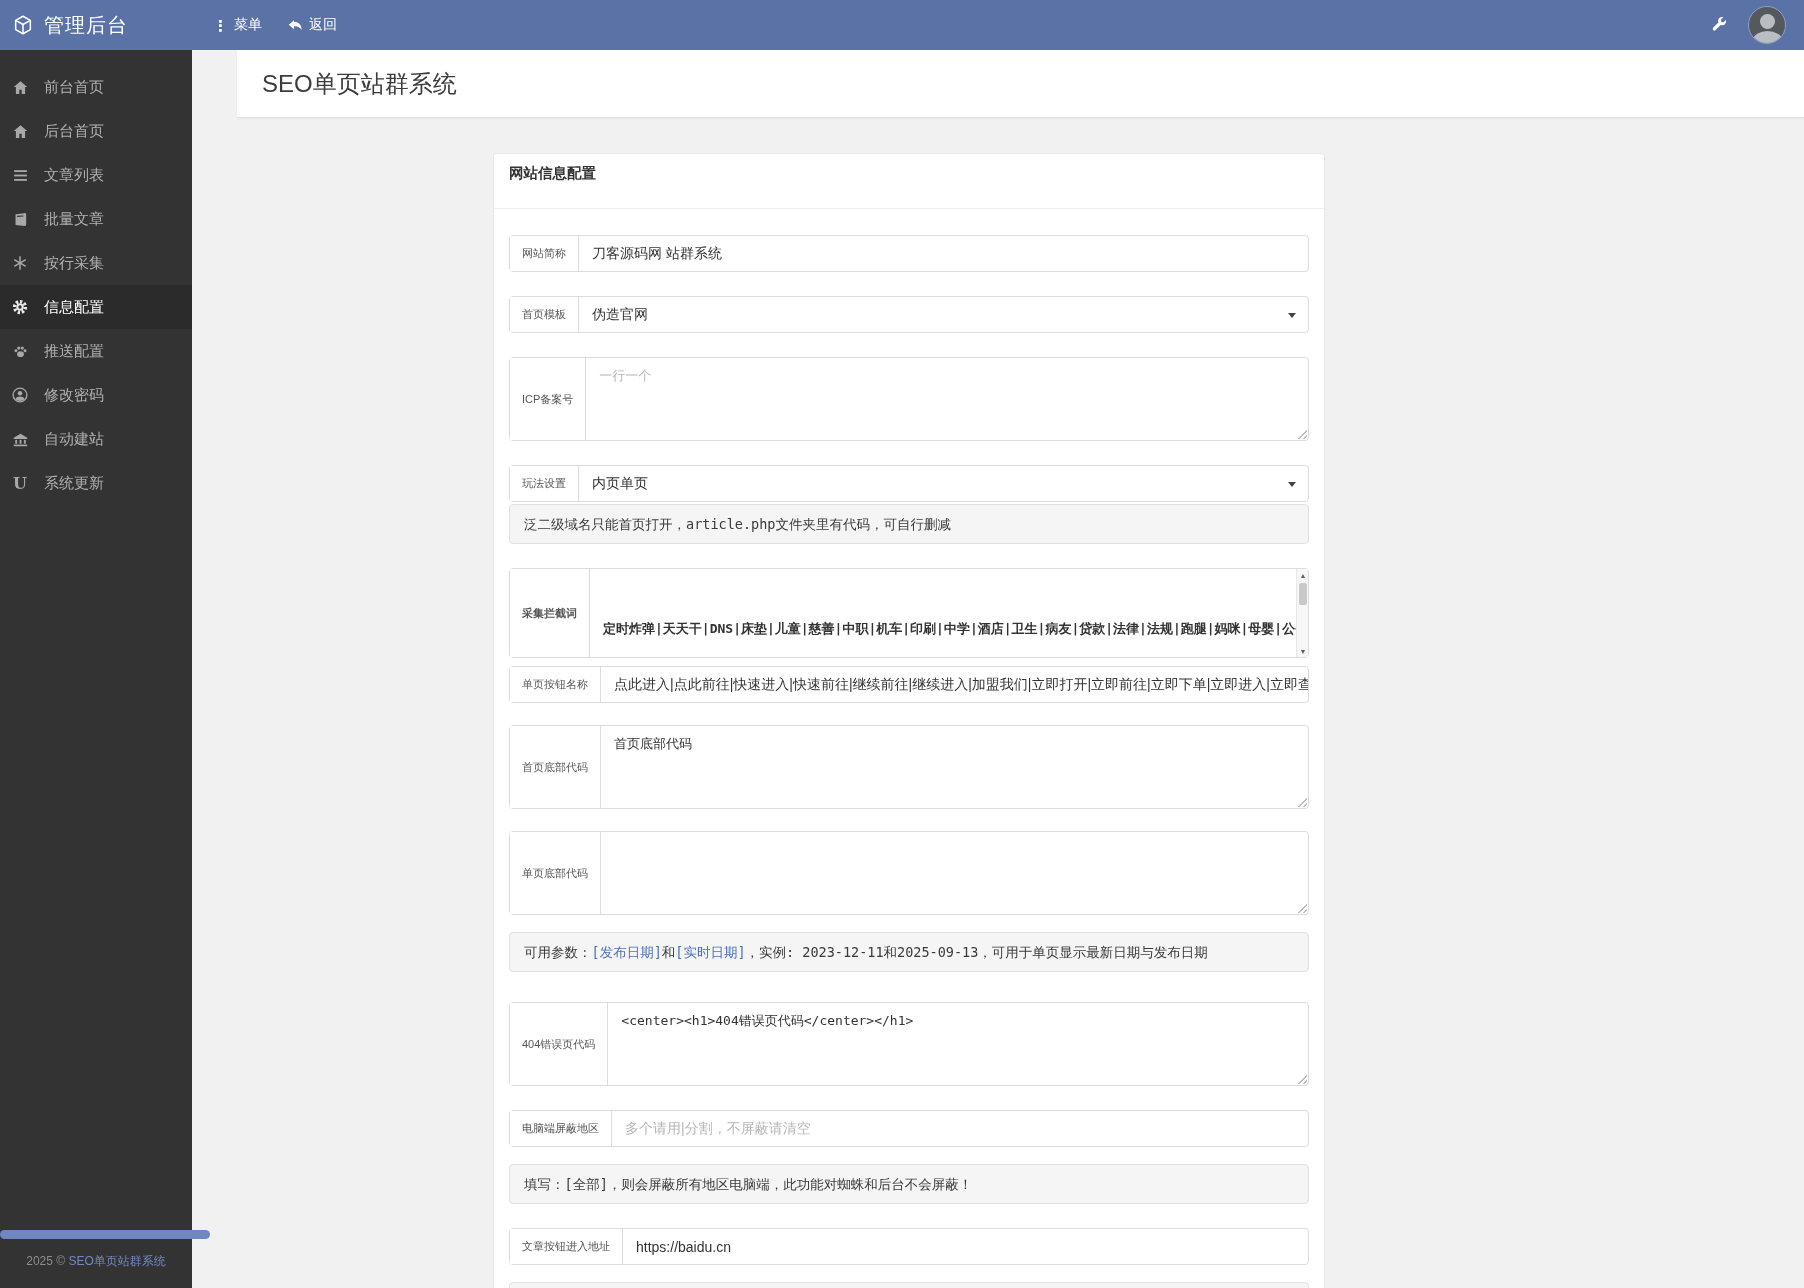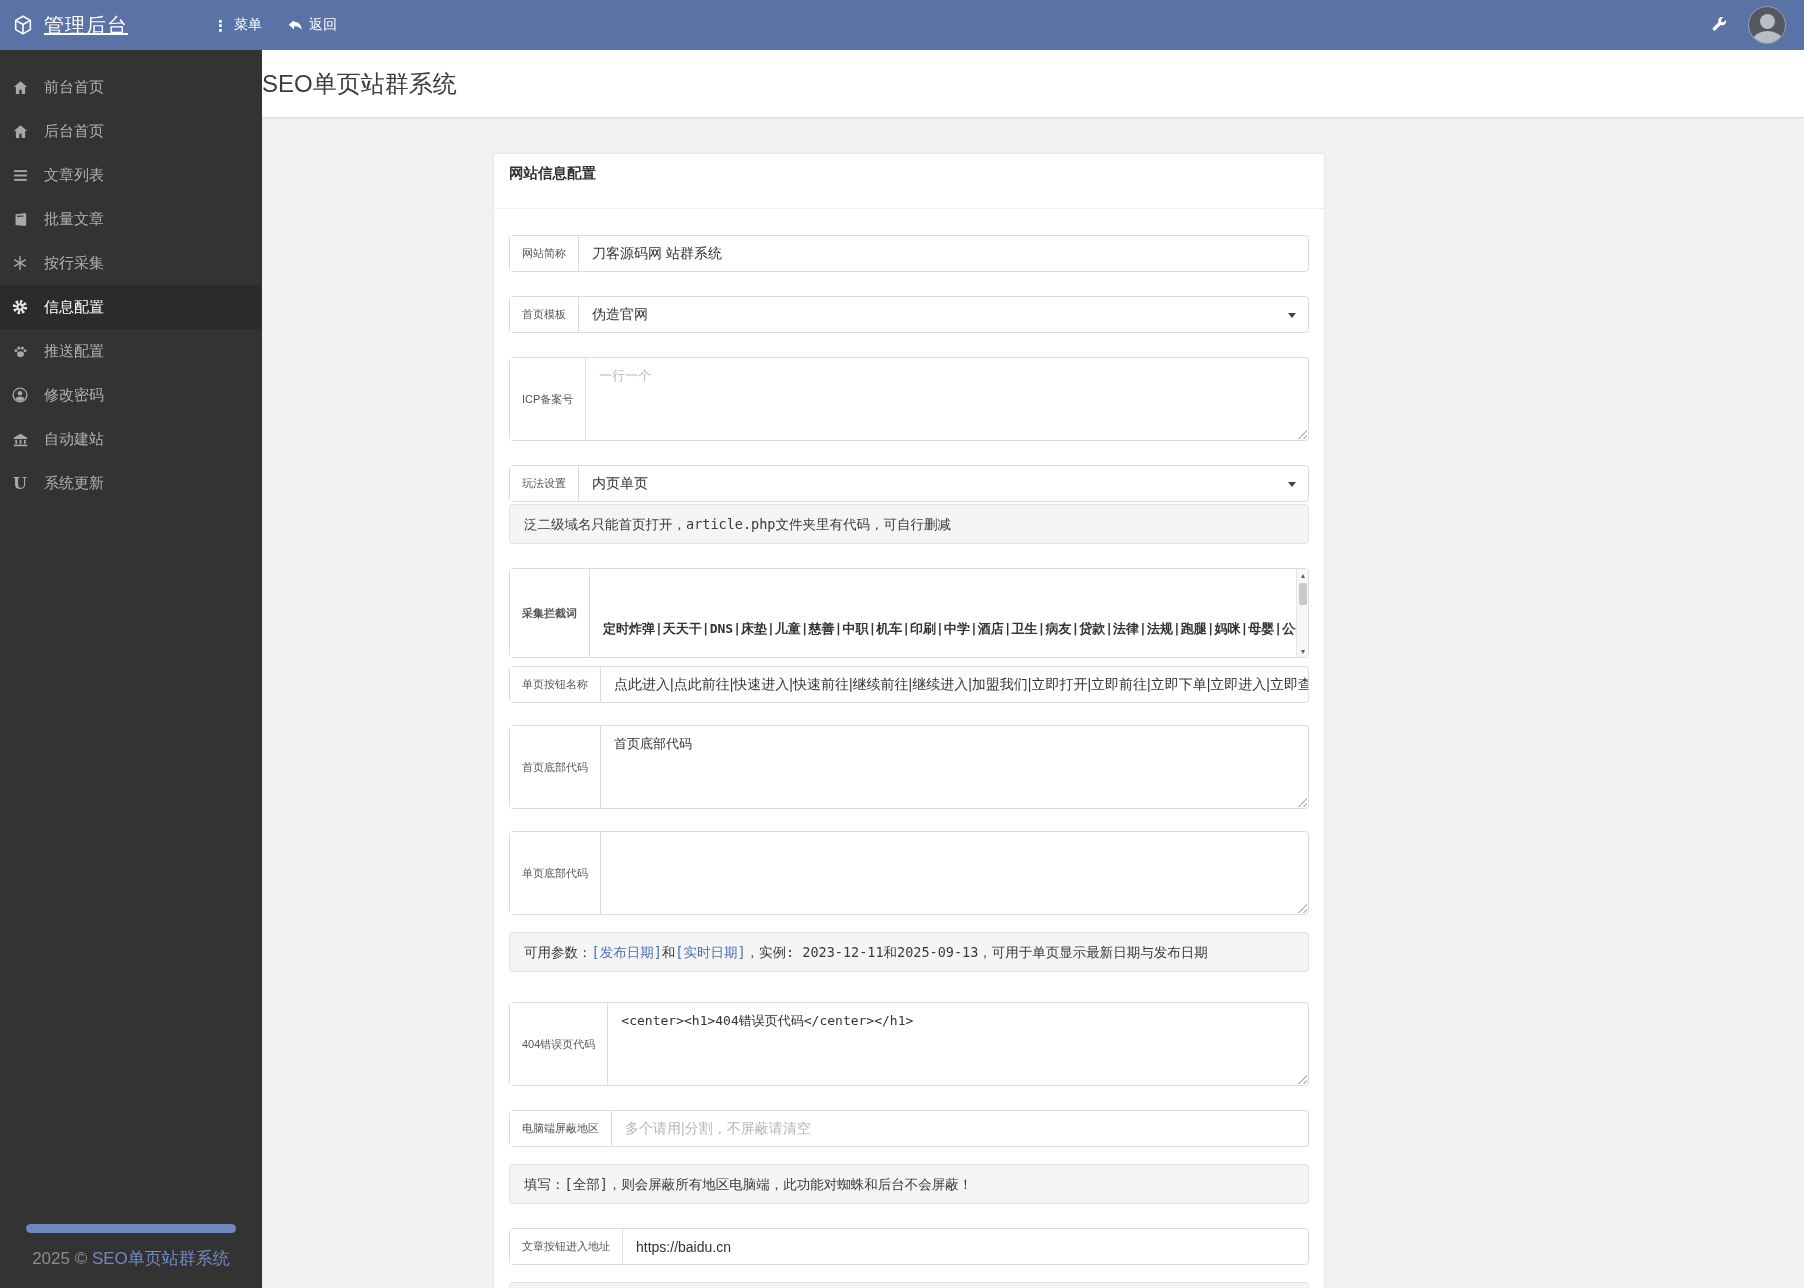--- a/index.html
+++ b/index.html
@@ -2,42 +2,42 @@
 <html><head>
 <meta charset="utf-8">
 <style>
   * { margin:0; padding:0; box-sizing:border-box; }
   html,body { width:1804px; height:1288px; overflow:hidden;
     font-family:"Liberation Sans","DejaVu Sans",sans-serif; background:#f1f1f2; color:#333; }
 
   
   .topbar { position:absolute; left:0; top:0; width:1804px; height:50px; background:#5a72a6; z-index:30; }
   .brand { position:absolute; left:12px; top:0; height:50px; display:flex; align-items:center; gap:10px; color:#fff; }
-  .brand-title { font-size:20px; letter-spacing:1px;text-decoration:underline; }
+  .brand-title { font-size:20px; letter-spacing:1px; }
   .top-menu { position:absolute; left:213px; top:0; height:50px; display:flex; align-items:center; gap:26px; color:#fff; font-size:14px; }
   .top-menu .mi { display:flex; align-items:center; gap:6px; cursor:pointer; }
   .kebab { font-size:15px; font-weight:bold; line-height:1; }
   .top-right { position:absolute; right:18px; top:0; height:50px; display:flex; align-items:center; gap:20px; }
   .avatar { width:38px; height:38px; border-radius:50%; background:#55595e; overflow:hidden; position:relative; border:1px solid #8fa0c4; }
   .avatar .head { position:absolute; left:11px; top:7px; width:15px; height:15px; border-radius:50%; background:#b9bec4; }
   .avatar .body { position:absolute; left:4px; top:24px; width:29px; height:18px; border-radius:50% 50% 0 0; background:#b9bec4; }
 
   
-  .sidebar { position:absolute; left:0; top:50px; width:262px; height:1238px; background:#333333; z-index:20; }
+  .sidebar { position:absolute; left:0; top:50px; width:192px; height:1238px; background:#333333; z-index:20; }
   .nav { padding-top:15px; }
   .nav-item { height:44px; display:flex; align-items:center; padding-left:11px; color:#b0b0b0; font-size:15px; cursor:pointer; }
   .nav-item .ic { width:18px; height:18px; margin-right:15px; display:inline-flex; align-items:center; justify-content:center; color:#a8a8a8; flex:0 0 18px; }
   .nav-item.white { color:#fdfdfd; }
   .nav-item.white .ic { color:#fdfdfd; }
   .nav-item.active { background:#2b2b2b; color:#ffffff; }
   .nav-item.active .ic { color:#e8e8e8; }
   .magnet-glyph { font-weight:bold; font-size:16px; font-family:"DejaVu Serif","Liberation Serif",serif; }
   .side-footer { position:absolute; left:0; bottom:0; width:100%; padding-bottom:18px; text-align:center; }
   .side-scrollbar { margin:0 auto 14px auto; width:210px; height:9px; border-radius:5px; background:#6e87c0; }
-  .copyright { font-size:17px; color:#8d8d8d; }
+  .copyright { font-size:12px; color:#8d8d8d; }
   .copyright a { color:#7289c4; text-decoration:none; }
 
   
   .page-header { position:absolute; left:237px; top:50px; width:1567px; height:68px; background:#fff; border-bottom:1px solid #dedede; box-shadow:0 1px 2px rgba(0,0,0,.04); z-index:10; }
   .page-title { position:absolute; left:25px; top:0; line-height:68px; font-size:24px; color:#3c3c3c; }
 
   
   .card { position:absolute; left:493px; top:153px; width:832px; background:#fff; border:1px solid #e7e7e7; border-radius:3px; }
   .card-header { height:55px; line-height:39px; padding-left:15px; font-size:14.5px; font-weight:bold; color:#333; border-bottom:1px solid #efefef; }
   .card-body { padding:26px 15px 60px 15px; }

